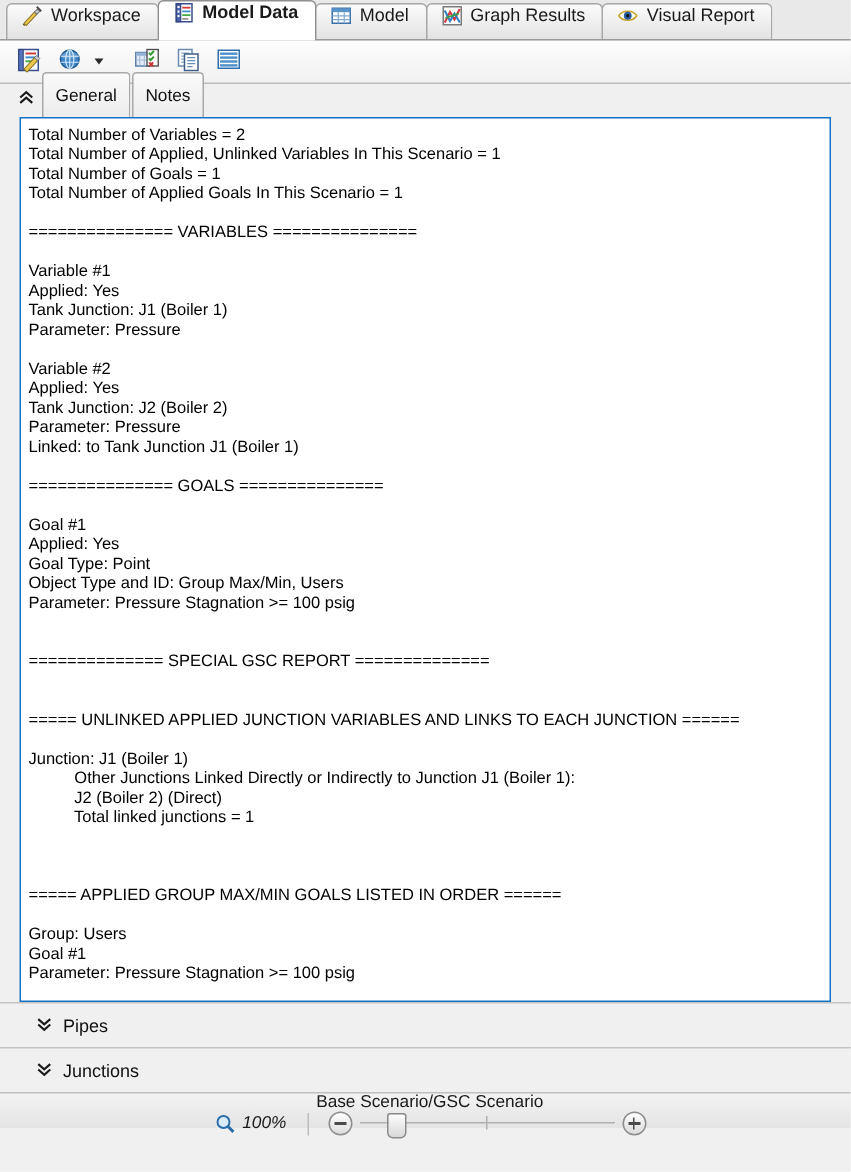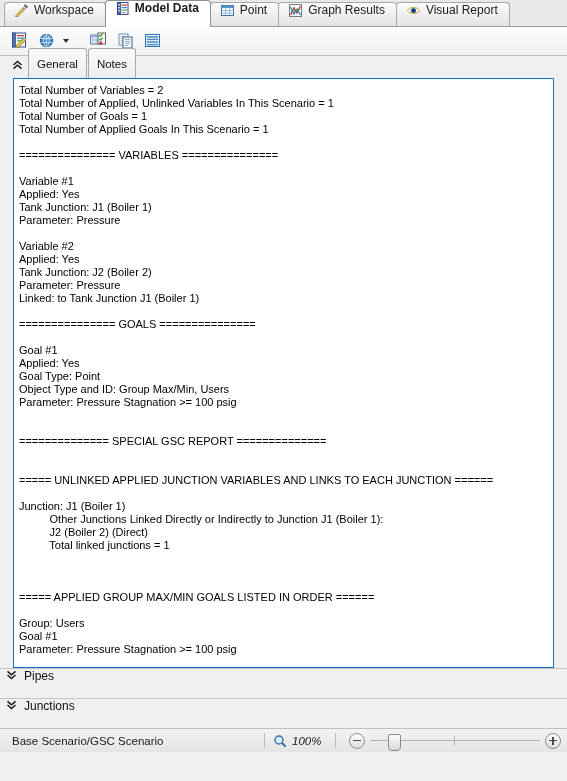--- a/index.html
+++ b/index.html
@@ -138,39 +138,40 @@
     white-space:pre;
   }
   .report .ln{height:13px;white-space:pre;}
   .report .blank{height:13px;}
 
   
   .pane{
     height:30px;
     background:#f0f0f0;
     border-top:1px solid #c4c4c4;
-    display:flex;
-    padding-left:6px;
+    display:flex;align-items:center;
+    padding-left:24px;
     gap:7px;
     box-sizing:border-box;
     font-size:12px;
     color:#111;
   }
   .pane .dchev{font-size:11px;color:#1a1a1a;font-family:"DejaVu Sans",sans-serif;}
 
   
   .statusbar{
     height:24px;
     background:linear-gradient(to bottom,#f3f3f3,#e4e4e4);
     border-top:1px solid #c0c0c0;
     display:flex;align-items:center;
     font-size:11.5px;
     color:#1a1a1a;
     box-sizing:border-box;
     padding:0 6px 0 12px;
+    flex-direction:column;
   }
   .sb-scenario{flex:1 1 auto;white-space:nowrap;}
   .sb-divider{width:1px;height:15px;background:#bcbcbc;margin:0 8px;}
   .sb-zoomgrp{display:flex;align-items:center;gap:5px;font-style:italic;}
   .sb-pct{min-width:30px;}
   .zoom-minus,.zoom-plus{
     width:14px;height:14px;border-radius:50%;
     border:1px solid #8d8d8d;
     background:linear-gradient(to bottom,#fefefe,#dcdcdc);
     position:relative;flex:0 0 auto;
@@ -230,21 +231,21 @@
     </div>
 
     <div class="tab">
       <span class="ticon">
         <svg width="15" height="15" viewBox="0 0 15 15">
           <rect x="1.5" y="2.5" width="12" height="10" fill="#ffffff" stroke="#3c6fa8" stroke-width="1"></rect>
           <rect x="1.5" y="2.5" width="12" height="2.6" fill="#5b94c9"></rect>
           <path d="M5.5 5.1 v7.4 M9.5 5.1 v7.4 M1.5 7.6 h12 M1.5 10.1 h12" stroke="#7fa9cf" stroke-width="0.8"></path>
         </svg>
       </span>
-      <span>Point</span>
+      <span>Model</span>
     </div>
 
     <div class="tab">
       <span class="ticon">
         <svg width="15" height="15" viewBox="0 0 15 15">
           <rect x="1.5" y="1.5" width="12" height="12" fill="#ffffff" stroke="#7a7a7a" stroke-width="1"></rect>
           <path d="M2.5 12 L6 5 L9 10 L12.5 3" stroke="#d13a3a" stroke-width="1.4" fill="none"></path>
           <path d="M2.5 4 L6 11 L9 6 L12.5 12" stroke="#2f7fc4" stroke-width="1.4" fill="none"></path>
           <path d="M3 9 L12 6" stroke="#3fa03f" stroke-width="1.2" fill="none"></path>
         </svg>

